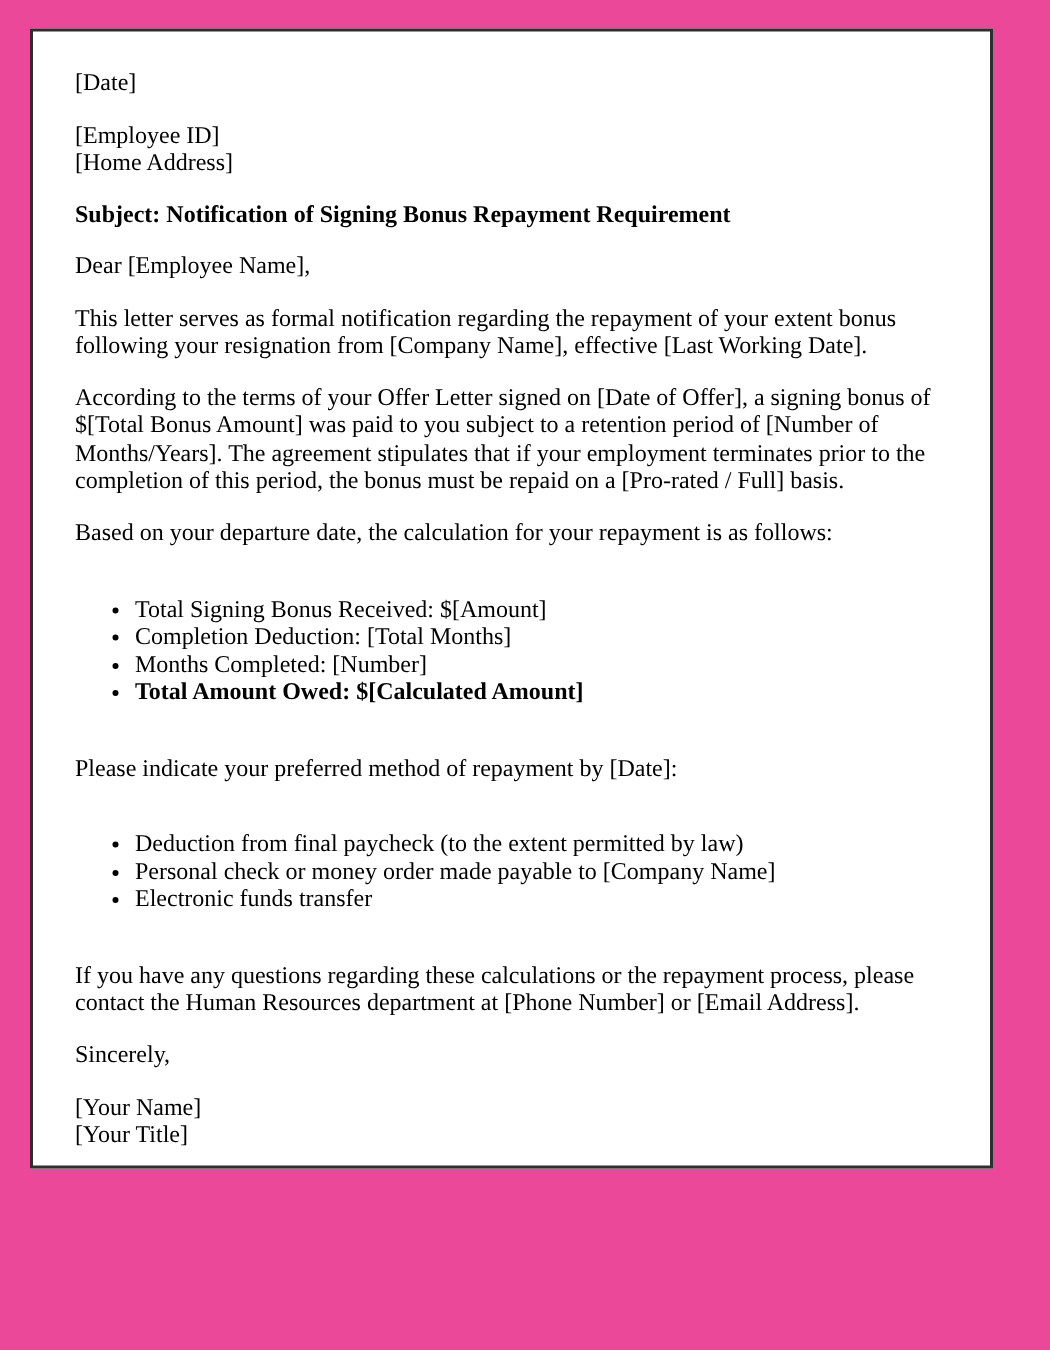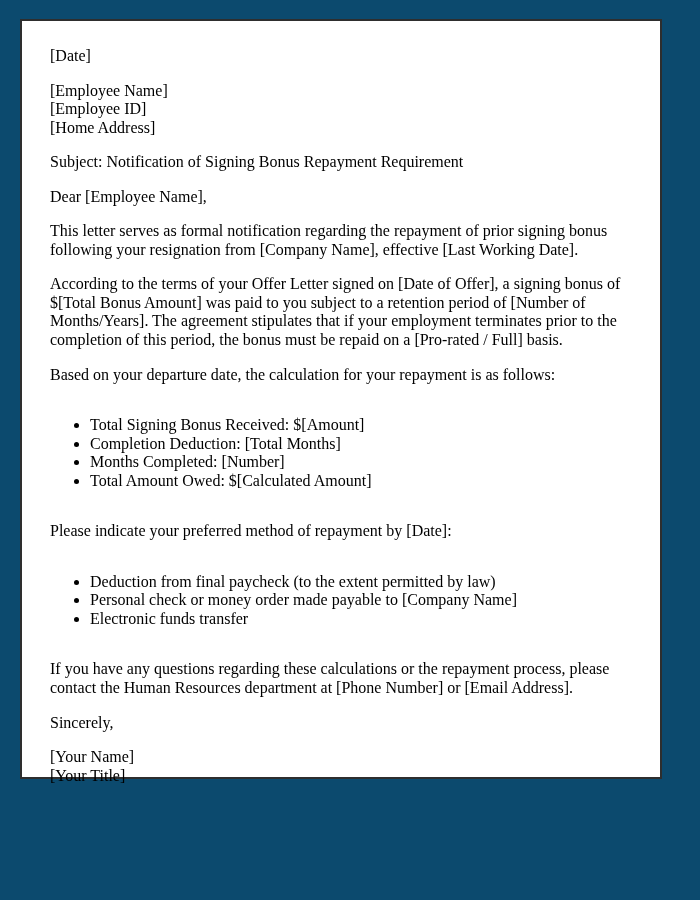--- a/index.html
+++ b/index.html
@@ -4,21 +4,21 @@
 <style>
   html, body {
     margin: 0;
     padding: 0;
     background: #ffffff;
   }
   .page {
     position: relative;
     width: 700px;
     height: 900px;
-    background: #0c4a6e;
+    background: #ec4899;
     overflow: hidden;
   }
   .letter {
     position: absolute;
     left: 20px;
     top: 19px;
     width: 642px;
     height: 760px;
     box-sizing: border-box;
     border: 2px solid #2e2e2e;
@@ -29,21 +29,21 @@
     color: #000000;
     background: #ffffff;
   }
   .letter p {
     margin: 16px 0;
   }
   .letter > p:first-child {
     margin-top: 0;
   }
   .bold {
-    font-weight: normal;
+    font-weight: bold;
   }
   .letter ul {
     margin: 32px 0;
     padding-left: 40px;
     list-style-type: disc;
   }
   .letter li {
     margin: 0;
     padding: 0;
   }
@@ -51,30 +51,29 @@
 </head>
 <body>
 
 <div class="page">
   <div class="letter">
 
     <p>[Date]</p>
 
     <p class="block-lines">
       </p>
-      <div>[Employee Name]</div>
       <div>[Employee ID]</div>
       <div>[Home Address]</div>
     <p></p>
 
     <p class="bold">Subject: Notification of Signing Bonus Repayment Requirement</p>
 
     <p>Dear [Employee Name],</p>
 
-    <p>This letter serves as formal notification regarding the repayment of prior signing bonus following your resignation from [Company Name], effective [Last Working Date].</p>
+    <p>This letter serves as formal notification regarding the repayment of your extent bonus following your resignation from [Company Name], effective [Last Working Date].</p>
 
     <p>According to the terms of your Offer Letter signed on [Date of Offer], a signing bonus of $[Total Bonus Amount] was paid to you subject to a retention period of [Number of Months/Years]. The agreement stipulates that if your employment terminates prior to the completion of this period, the bonus must be repaid on a [Pro-rated / Full] basis.</p>
 
     <p>Based on your departure date, the calculation for your repayment is as follows:</p>
 
     <ul>
       <li>Total Signing Bonus Received: $[Amount]</li>
       <li>Completion Deduction: [Total Months]</li>
       <li>Months Completed: [Number]</li>
       <li class="bold">Total Amount Owed: $[Calculated Amount]</li>

